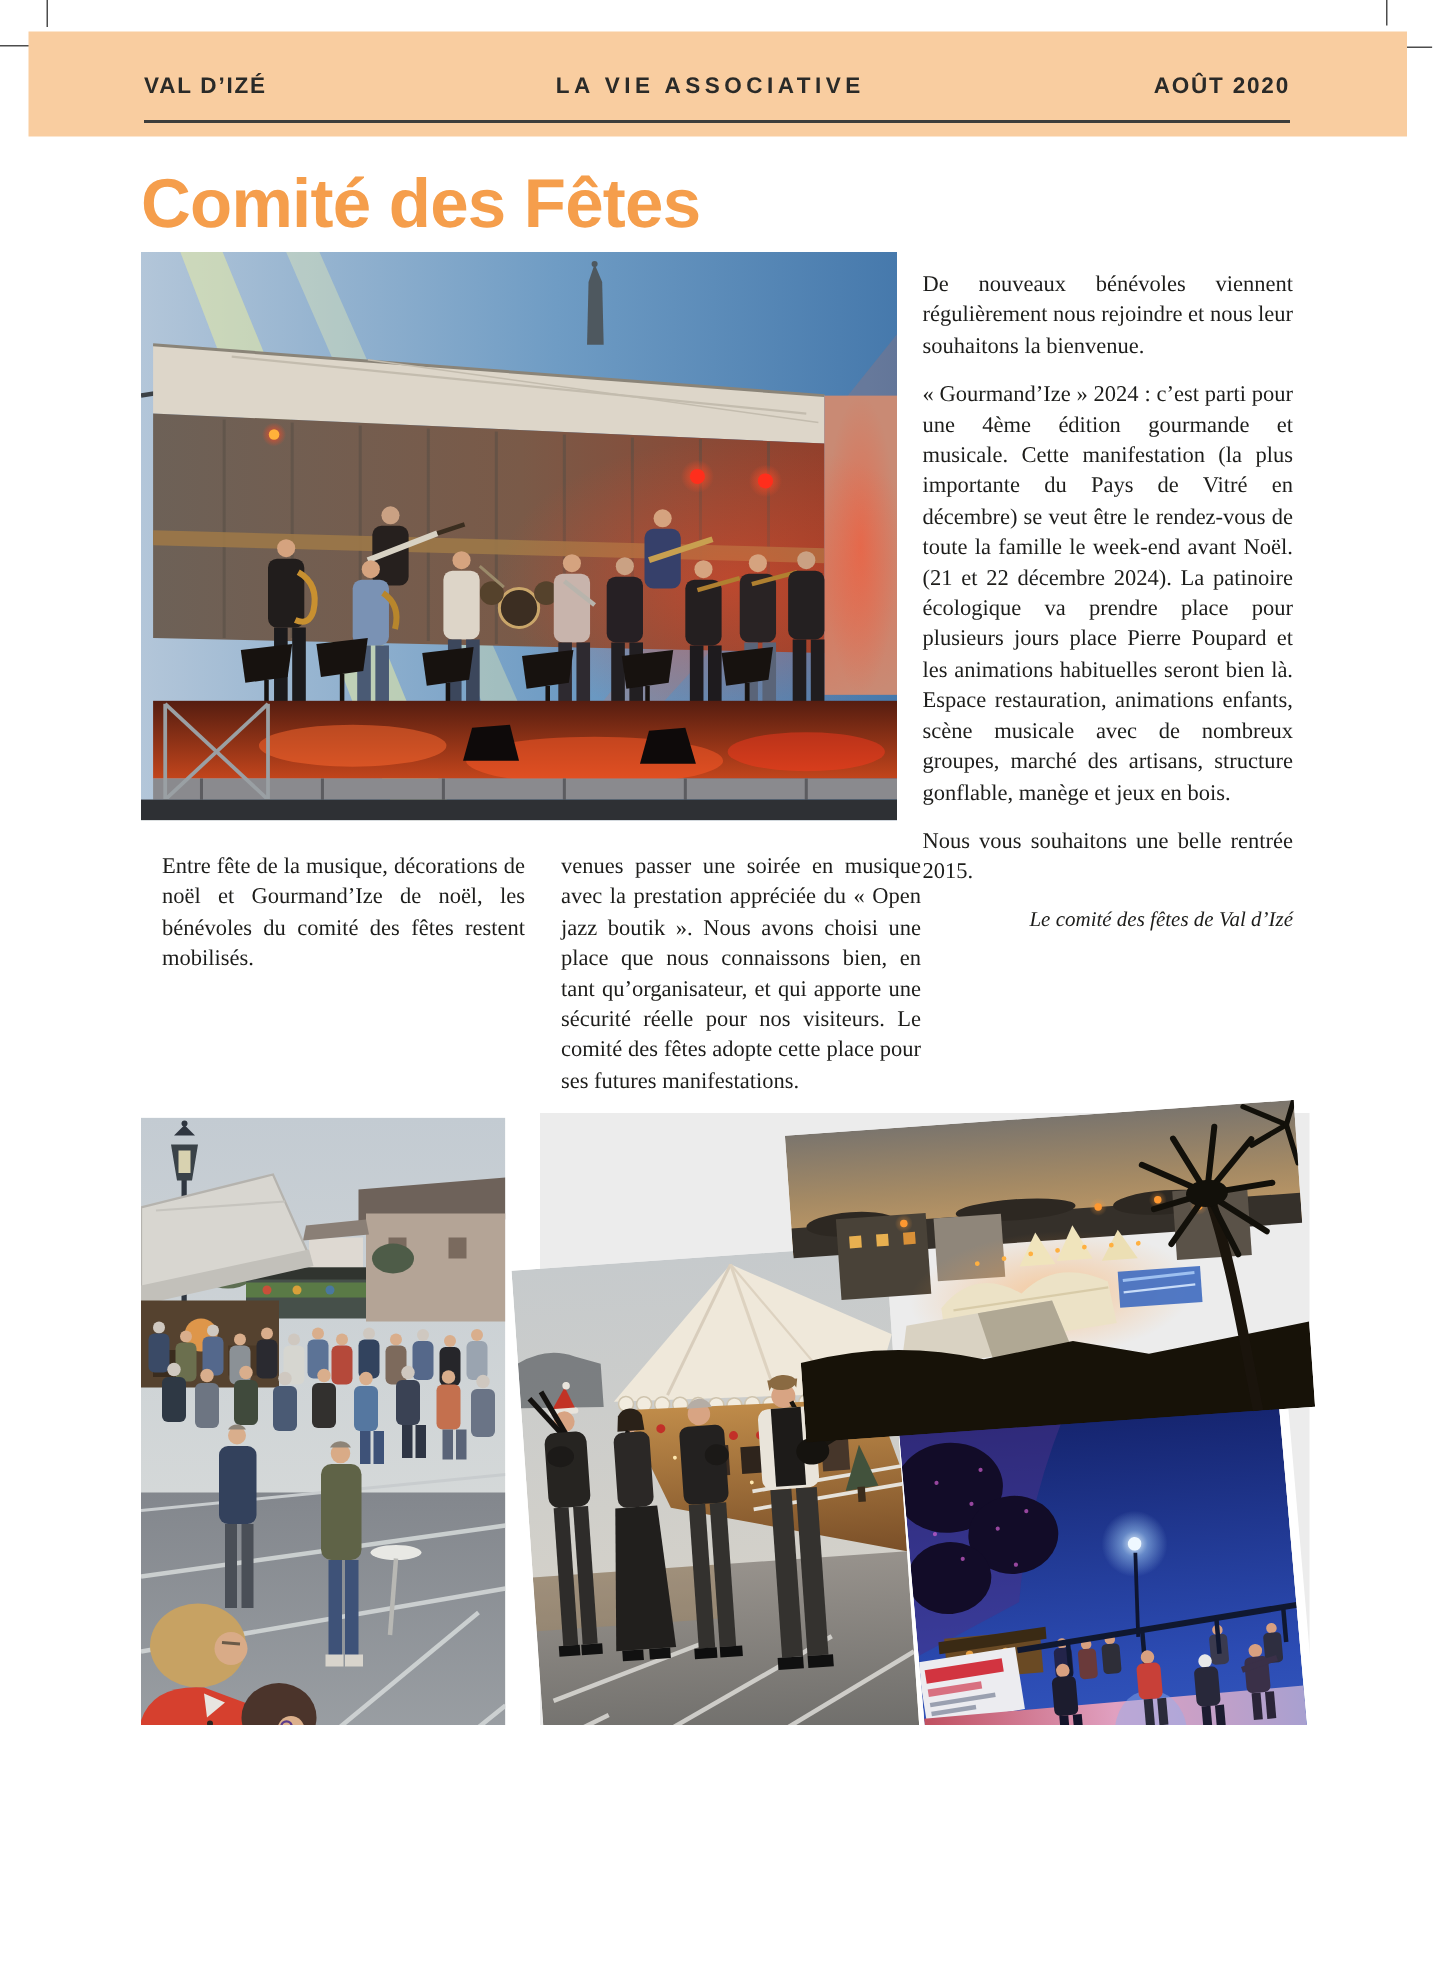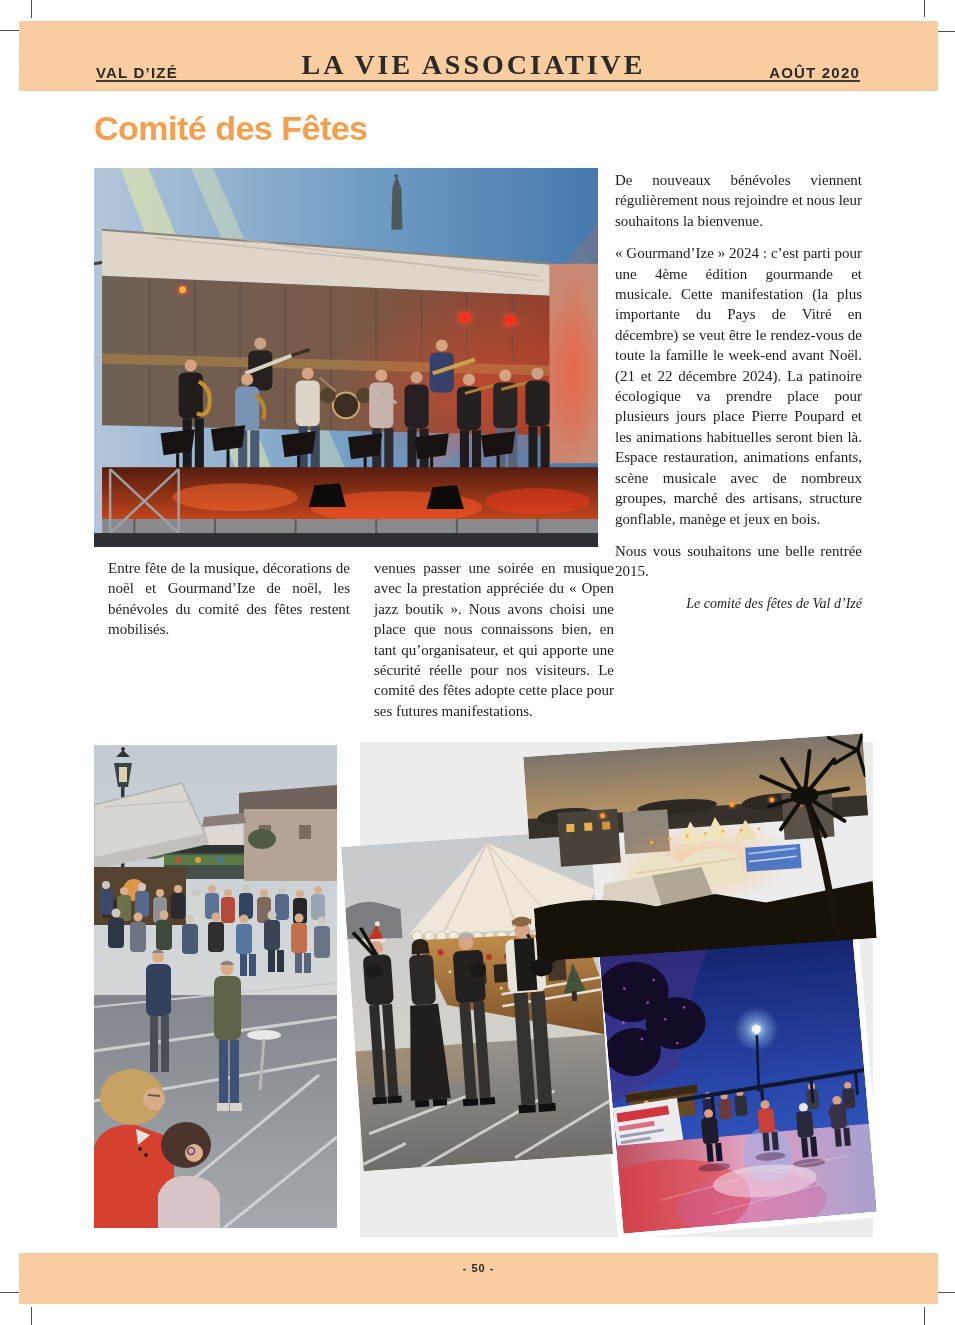--- a/index.html
+++ b/index.html
@@ -1,39 +1,39 @@
 <!DOCTYPE html>
 <html style="--band-bg: #f9cda0; --accent: #f59e4c; --body-text: #1d1d1b; --rule: #3d3d3b; --backdrop: #ececec; --page-bg: #ffffff; --crop-mark: #4d4d4d;"><head>
 <meta charset="utf-8">
 <style>
   :root{
     --band-bg:#f9cda0; --accent:#f59e4c; --body-text:#1d1d1b; --rule:#3d3d3b;
     --backdrop:#ececec; --page-bg:#ffffff; --crop-mark:#4d4d4d;
   }
   html,body{margin:0;padding:0;background:#fff;}
-  .page{position:relative;width:955px;height:1325px;background:var(--page-bg,#fff);
+  .page{position:relative;width:955px;height:1150px;background:var(--page-bg,#fff);
         overflow:hidden;font-family:"Liberation Serif",serif;color:var(--body-text,#1d1d1b);}
   .crop{position:absolute;background:var(--crop-mark,#4d4d4d);}
   
   .band{position:absolute;left:19px;width:919px;background:var(--band-bg);}
   .band.header{top:21px;height:70px;}
   .band.footer{top:1253px;height:51px;z-index:12;text-align:center;}
   .hrow{position:absolute;left:77px;right:78px;top:28px;display:flex;align-items:flex-end;
         justify-content:space-between;font-family:"Liberation Sans",sans-serif;color:#2a2a28;}
   .hside{font-size:15px;font-weight:600;letter-spacing:1.2px;}
-  .hcenter{font-size:28px;font-weight:700;letter-spacing:3px;font-family:Liberation Serif, serif;}
+  .hcenter{font-size:15px;font-weight:700;letter-spacing:3px;}
   .hrule{position:absolute;left:77px;top:59px;width:764px;height:1.5px;background:var(--rule);}
   .pageno{display:inline-block;margin-top:9px;font-family:"Liberation Sans",sans-serif;
           font-size:11px;font-weight:600;letter-spacing:1px;color:#2a2a28;}
   
   .title{position:absolute;left:94px;top:110px;font-family:"Liberation Sans",sans-serif;
-         font-size:34px;line-height:1.1;font-weight:700;letter-spacing:-0.5px;color:var(--accent);}
+         font-size:46px;line-height:1.1;font-weight:700;letter-spacing:-0.5px;color:var(--accent);}
   
   .col{position:absolute;font-size:15px;line-height:20.4px;text-align:justify;}
-  .col p{margin:0 0 12px 0;}
+  .col p{margin:10px 0 12px 0;}
   .col-right{left:615px;top:170px;width:247px;}
   .col-left{left:108px;top:558px;width:242px;}
   .col-mid{left:374px;top:558px;width:240px;}
   .signature{margin-top:2px;text-align:right;font-style:italic;font-size:14px;}
   
   .photo{position:absolute;overflow:hidden;}
   .photo svg{display:block;width:100%;height:100%;}
   .ph-main{left:94px;top:168px;width:504px;height:379px;}
   .ph-crowd{left:94px;top:745px;width:243px;height:483px;z-index:2;}
   .backdrop{position:absolute;left:360px;top:742px;width:513px;height:495px;

